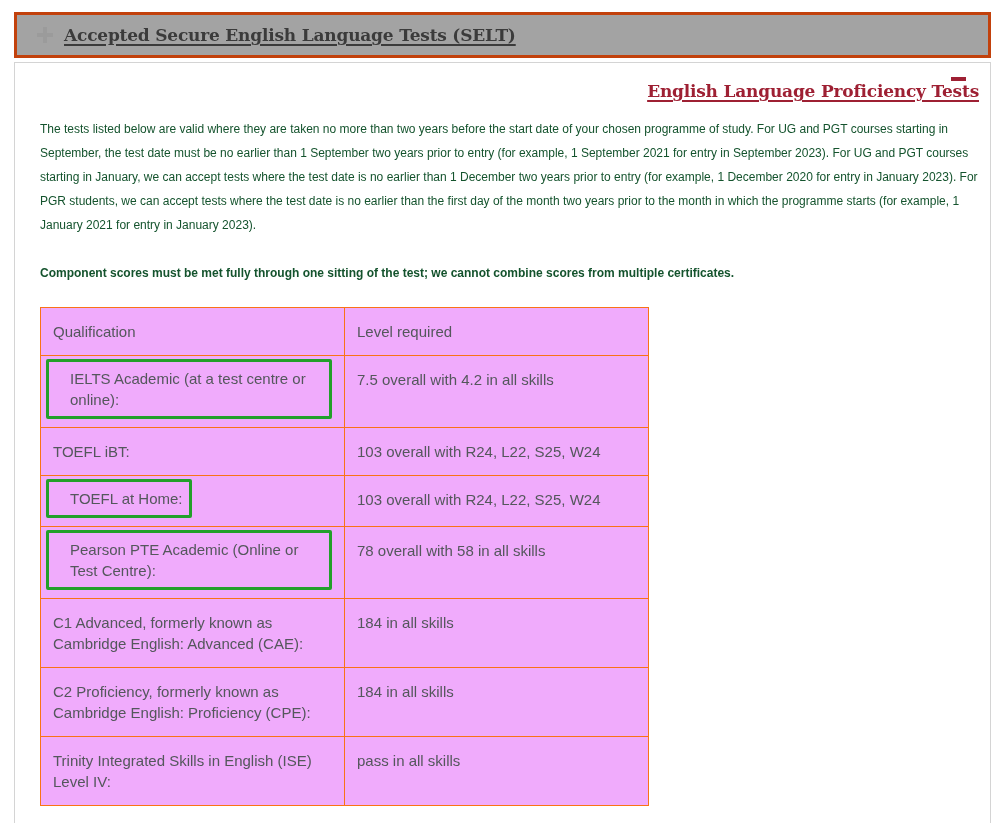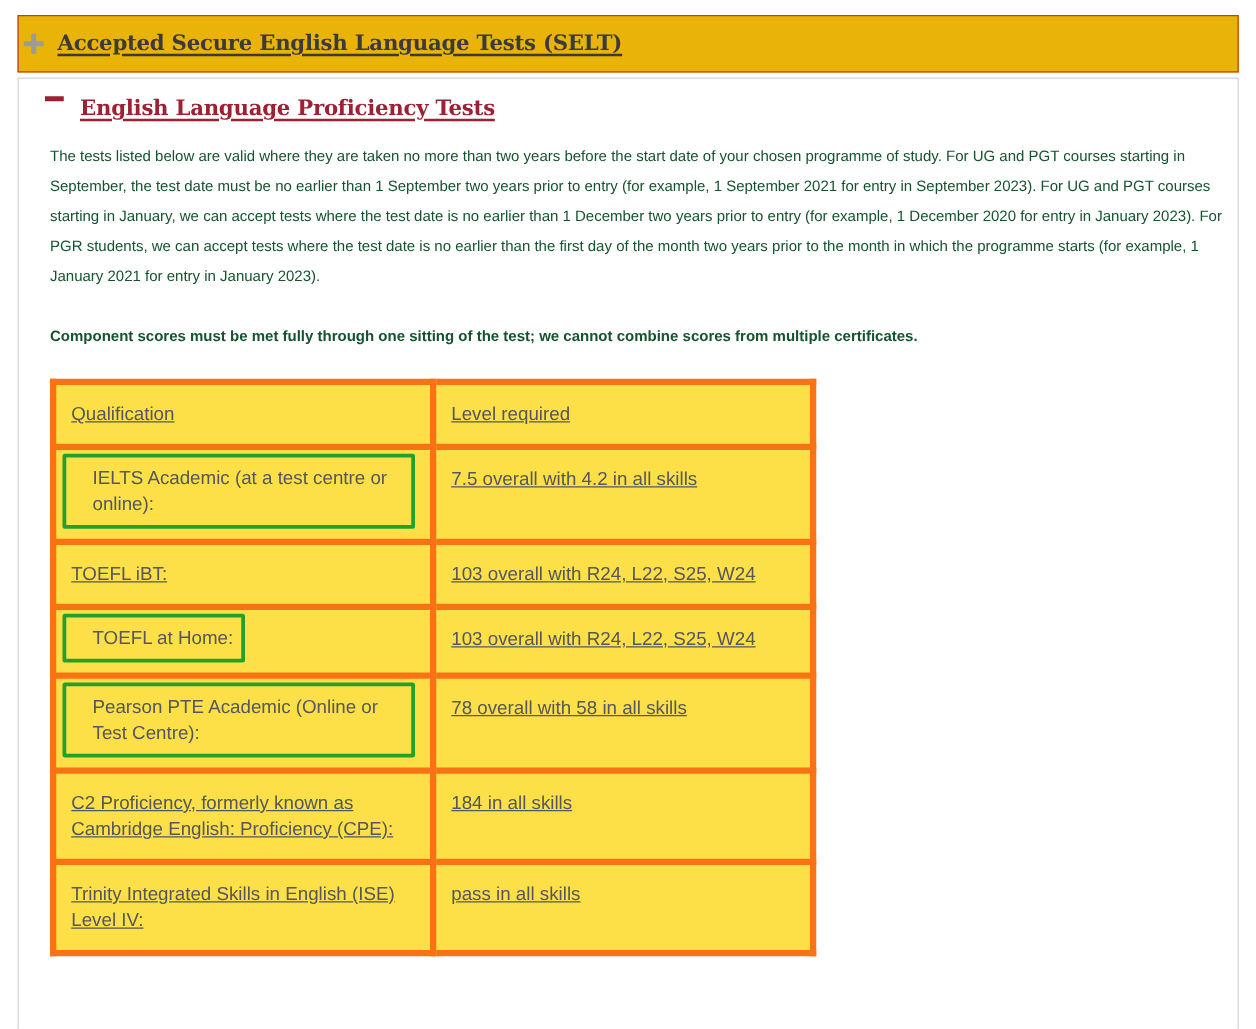--- a/index.html
+++ b/index.html
@@ -7,25 +7,25 @@
     width: 1005px; height: 823px;
     background: #ffffff;
     overflow: hidden;
     font-family: "Liberation Sans", sans-serif;
   }
   .accordion { margin: 12px 14px 0 14px; width: 977px; }
 
   
   .acc-bar {
     height: 46px;
-    background: #eab308;
-    border: 1px solid #c2410c;
+    background: #a3a3a3;
+    border: 3px solid #c2410c;
     display: flex;
     align-items: center;
-    padding: 0 4px;
+    padding: 0 20px;
     cursor: pointer;
   }
   .plus-icon {
     position: relative;
     width: 16px; height: 16px;
     margin-right: 11px;
     flex: 0 0 auto;
   }
   .plus-icon::before, .plus-icon::after {
     content: "";
@@ -49,23 +49,24 @@
   
   .acc-panel {
     margin-top: 4px;
     border: 1px solid #d4d4d4;
     background: #ffffff;
     padding: 14px 11px 20px 11px;
     height: 900px; 
   }
   .panel-head {
     display: flex;
-    align-items: flex-start;
+    align-items: flex-end;
     padding-left: 10px;
     cursor: pointer;
+    flex-direction: column;
   }
   .minus-icon {
     width: 15px; height: 4px;
     background: #9e2033;
     margin-right: 13px;
     flex: 0 0 auto;
   }
   .panel-title {
     font-family: "DejaVu Serif", serif;
     font-weight: 700;
@@ -88,28 +89,27 @@
 
   
   table.req-table {
     margin: 22px 0 0 14px;
     border-collapse: collapse;
     table-layout: fixed;
     width: 608px;
   }
   .req-table td {
     width: 304px;
-    border: 5px solid #f97316;
+    border: 1px solid #f97316;
     vertical-align: top;
     padding: 13px 12px 13px 12px;
     font-size: 15px;
     line-height: 21px;
     color: #54575c;
-    background: #fde047;
-    text-decoration: underline;
+    background: #f0abfc;
   }
   .req-table td.hl-cell { padding: 3px 12px 8px 5px; }
   .annotation-box {
     display: inline-block;
     border: 3px solid #22a02a;
     border-radius: 2px;
     padding: 6px 6px 6px 21px;
     max-width: 100%;
   }
 </style>
@@ -166,20 +166,24 @@
 
         <tr>
           <td class="hl-cell">
             <span class="annotation-box">
               <span>Pearson PTE Academic (Online or Test Centre):</span>
             </span>
           </td>
           <td>78 overall with 58 in all skills</td>
         </tr>
 
+        <tr>
+          <td>C1 Advanced, formerly known as Cambridge English: Advanced (CAE):</td>
+          <td>184 in all skills</td>
+        </tr>
 
         <tr>
           <td>C2 Proficiency, formerly known as Cambridge English: Proficiency (CPE):</td>
           <td>184 in all skills</td>
         </tr>
 
         <tr>
           <td>Trinity Integrated Skills in English (ISE) Level IV:</td>
           <td>pass in all skills</td>
         </tr>

